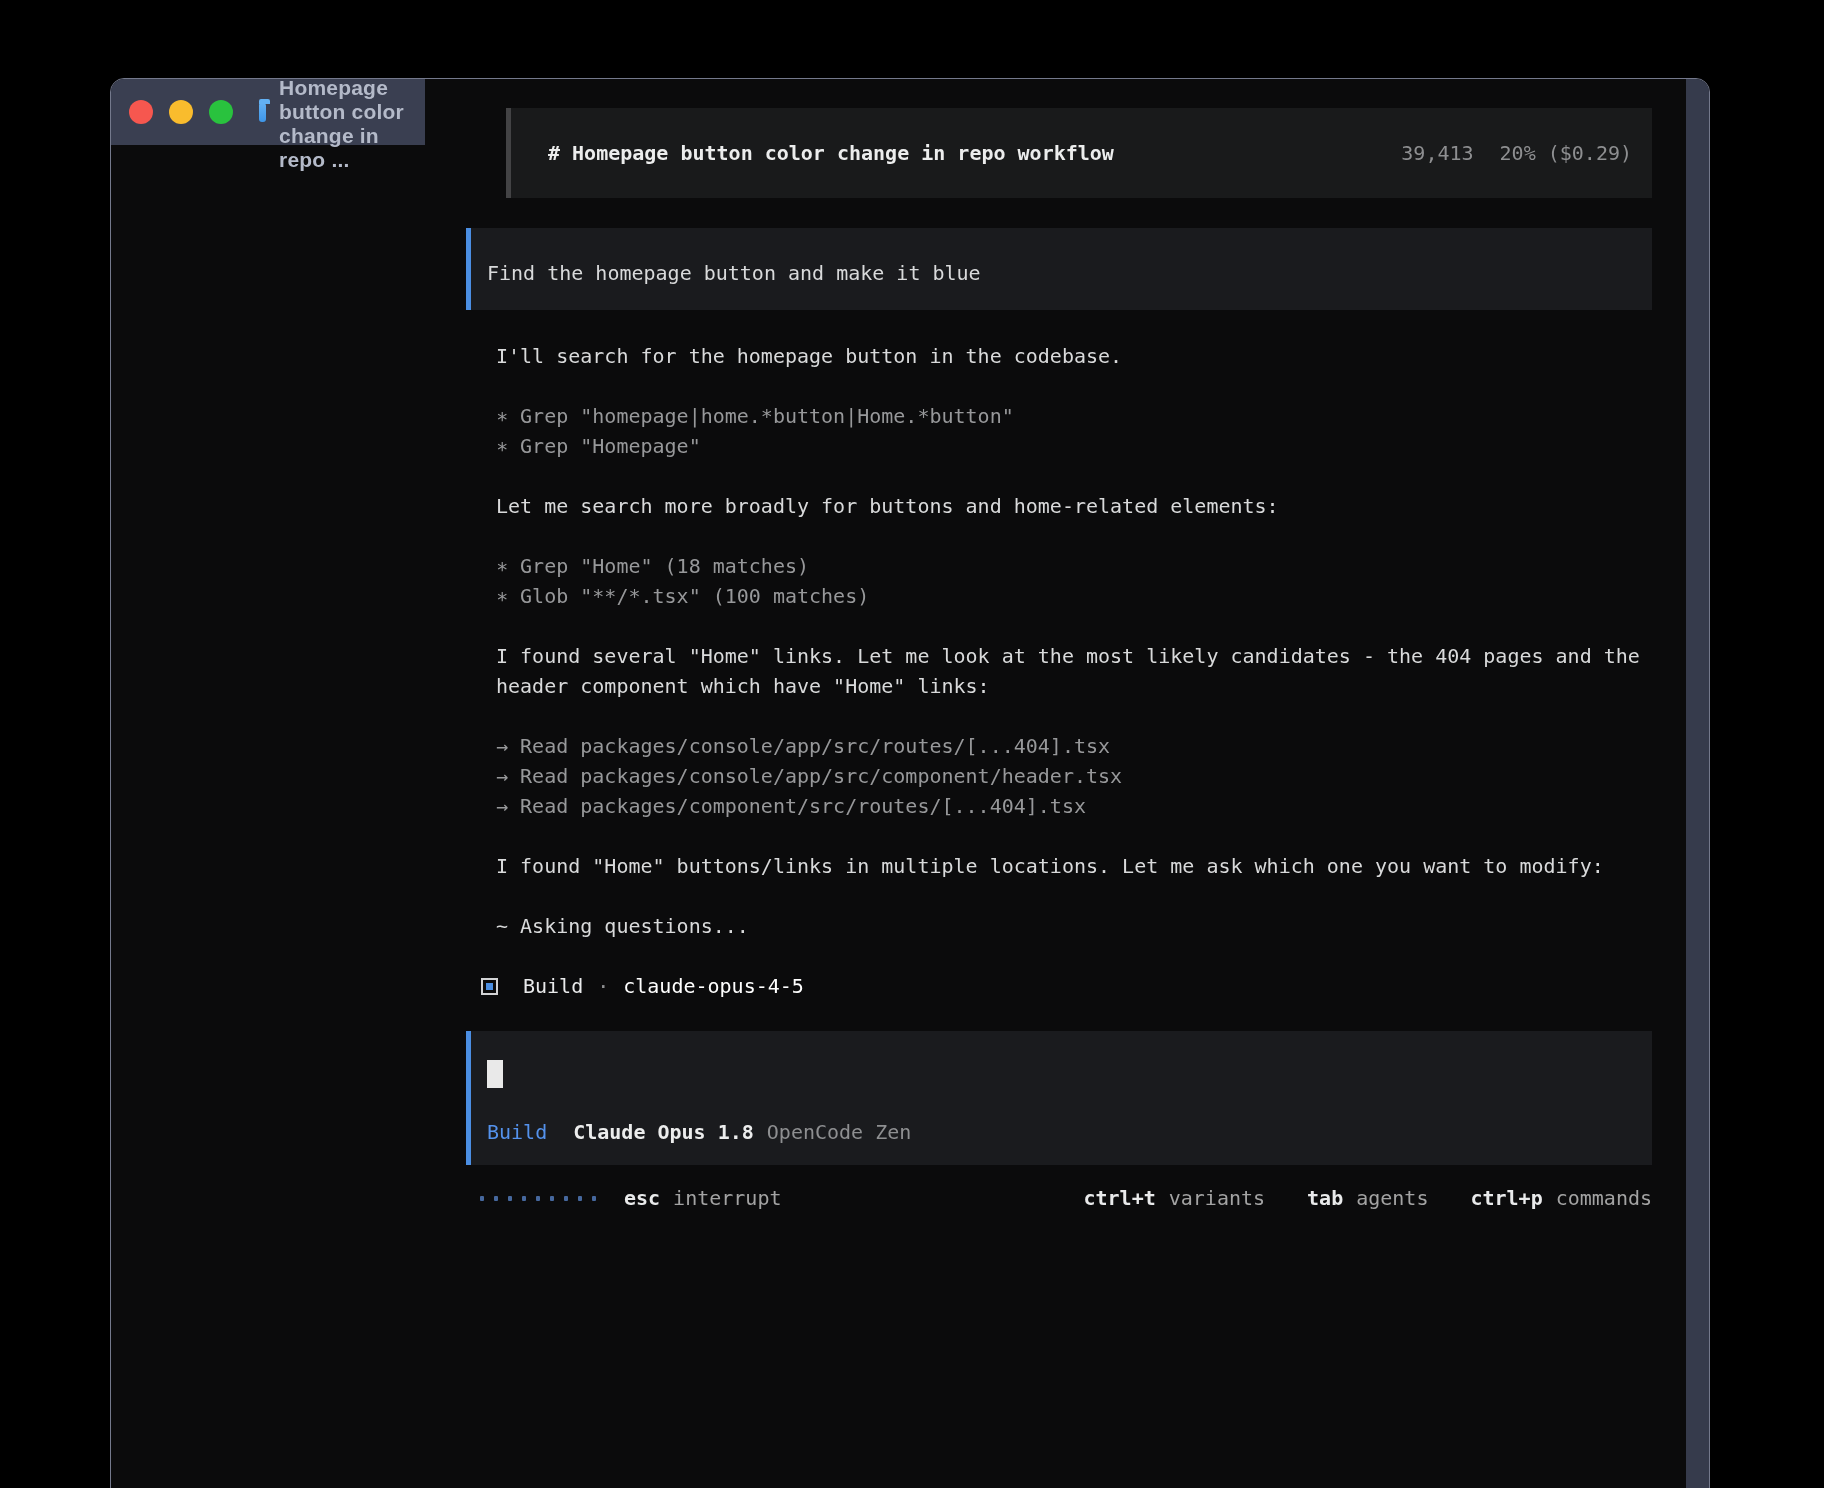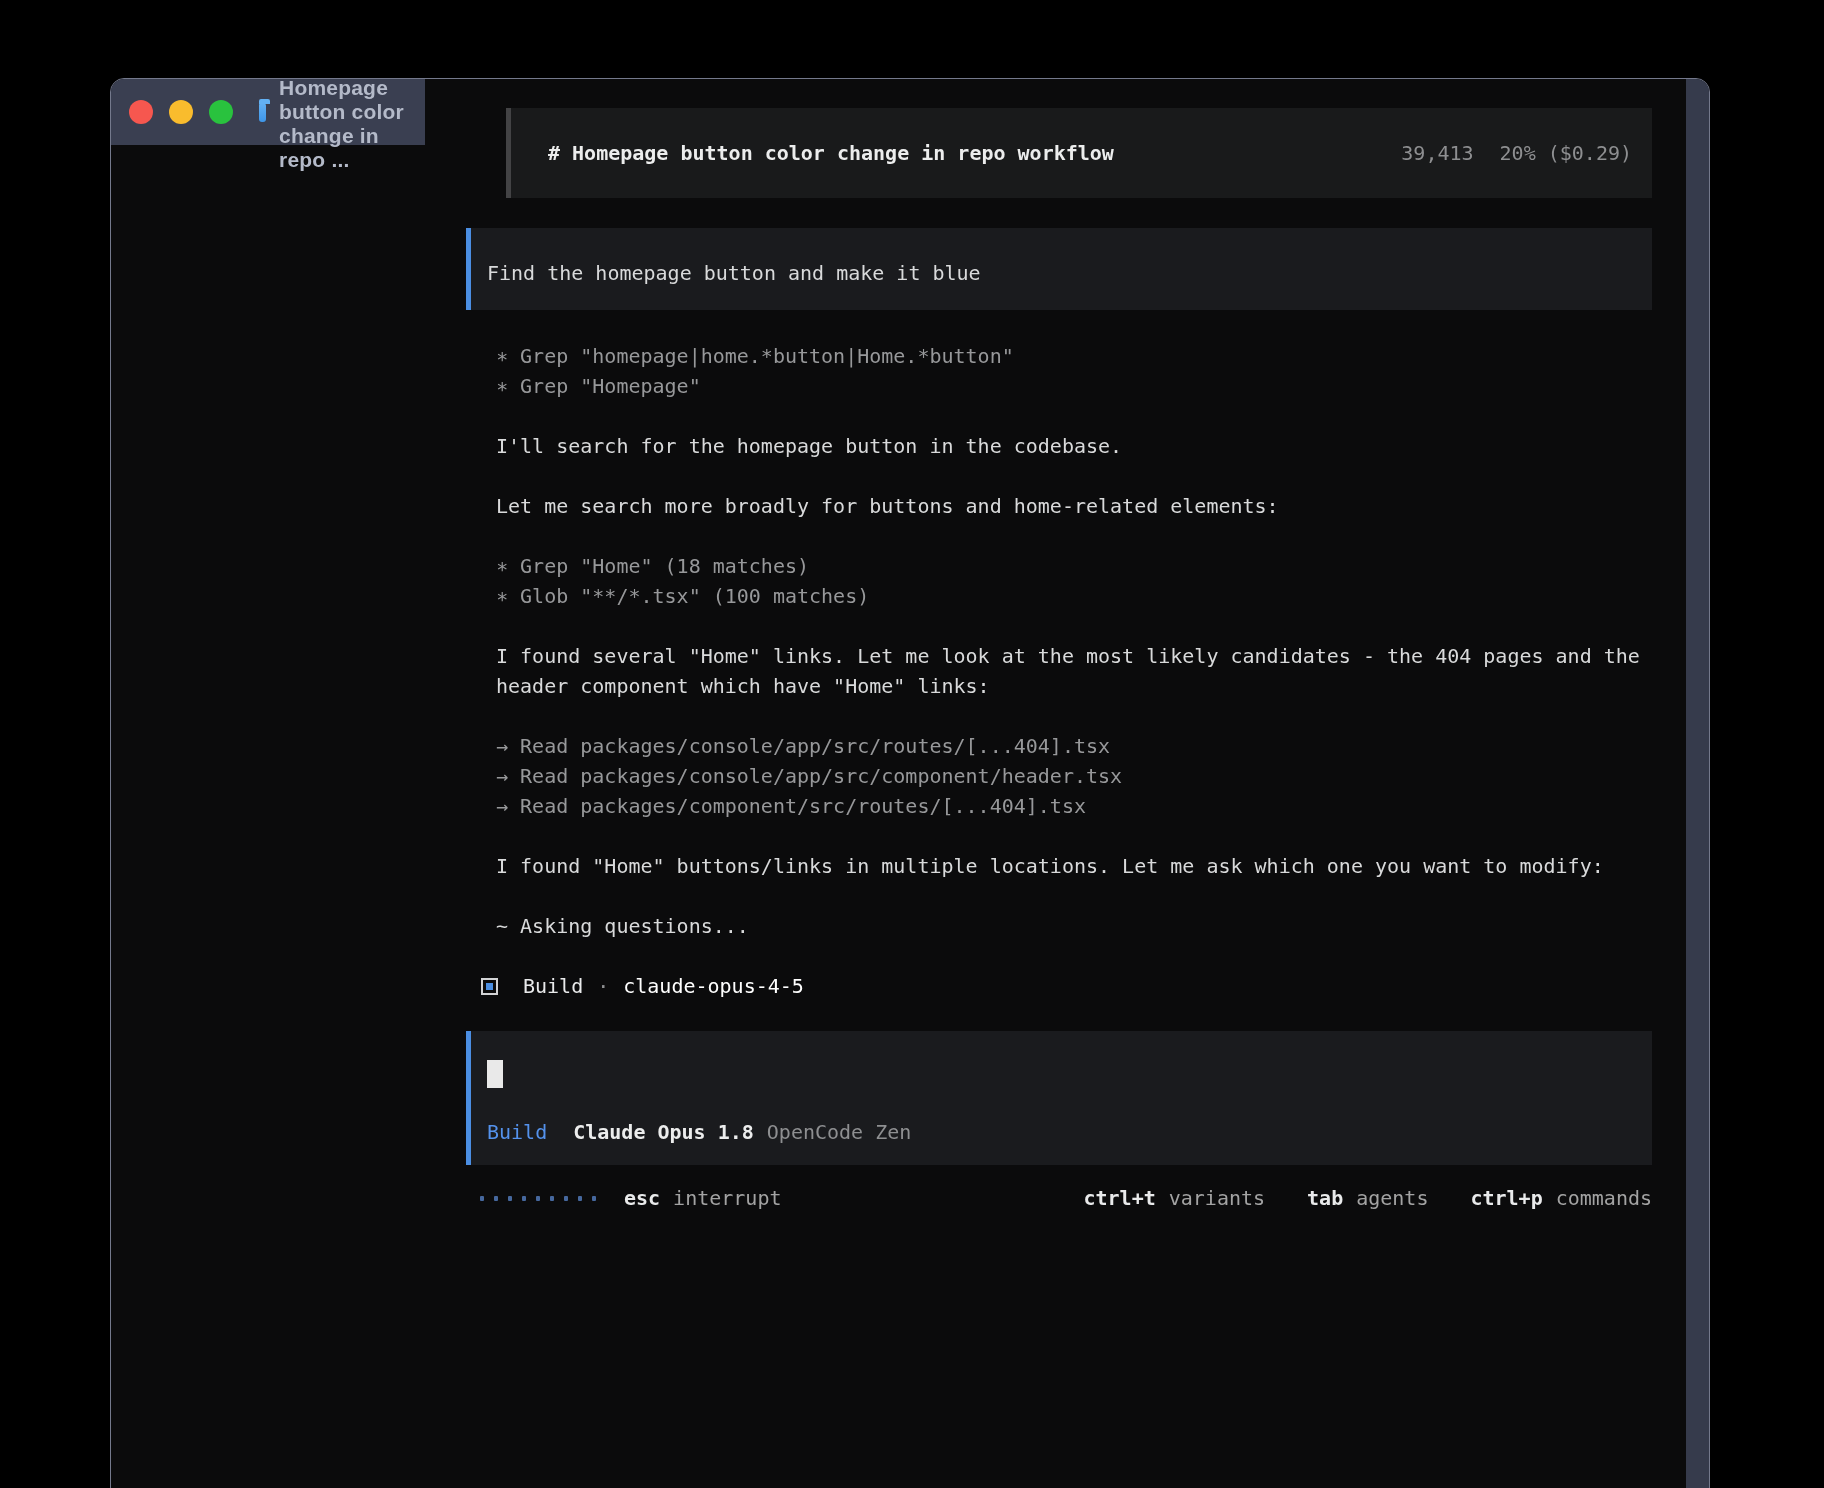--- a/index.html
+++ b/index.html
@@ -117,26 +117,26 @@
         <span>39,413</span>
         <span>20% ($0.29)</span>
       </span>
     </div>
 
     <div class="block user-block">
       <span>Find the homepage button and make it blue</span>
     </div>
 
     <div class="conversation" id="conversation">
+        <div class="para text">
+          <div class="line">I'll search for the homepage button in the codebase.</div>
+        </div>
         <div class="para tool">
           <div class="line">∗ Grep "homepage|home.*button|Home.*button"</div>
           <div class="line">∗ Grep "Homepage"</div>
-        </div>
-        <div class="para text">
-          <div class="line">I'll search for the homepage button in the codebase.</div>
         </div>
         <div class="para text">
           <div class="line">Let me search more broadly for buttons and home-related elements:</div>
         </div>
         <div class="para tool">
           <div class="line">∗ Grep "Home" (18 matches)</div>
           <div class="line">∗ Glob "**/*.tsx" (100 matches)</div>
         </div>
         <div class="para text">
           <div class="line">I found several "Home" links. Let me look at the most likely candidates - the 404 pages and the</div>

